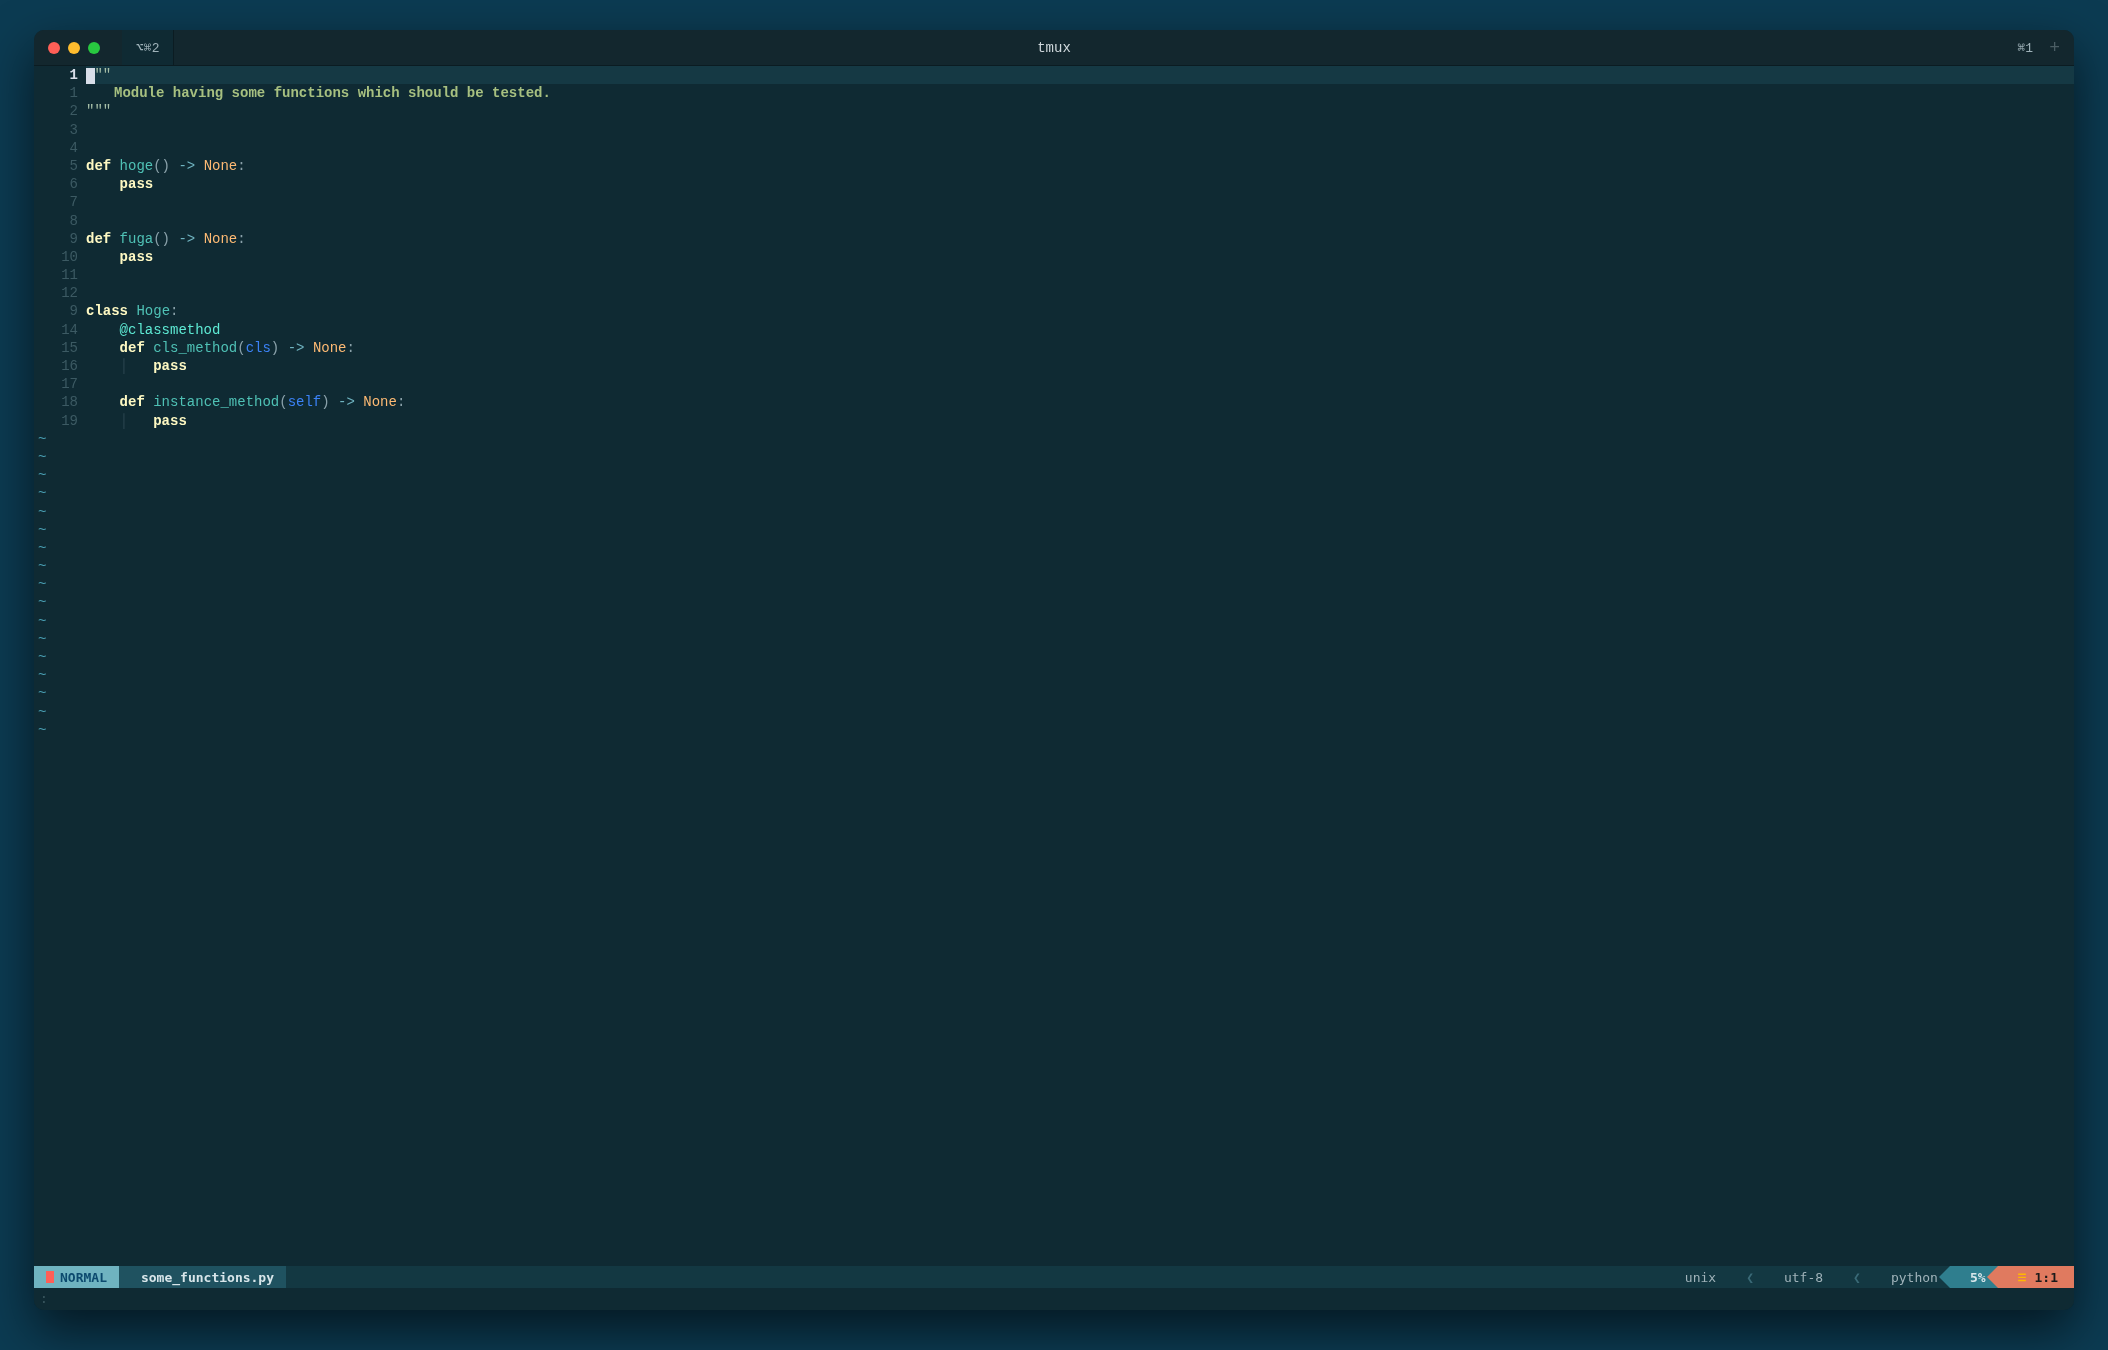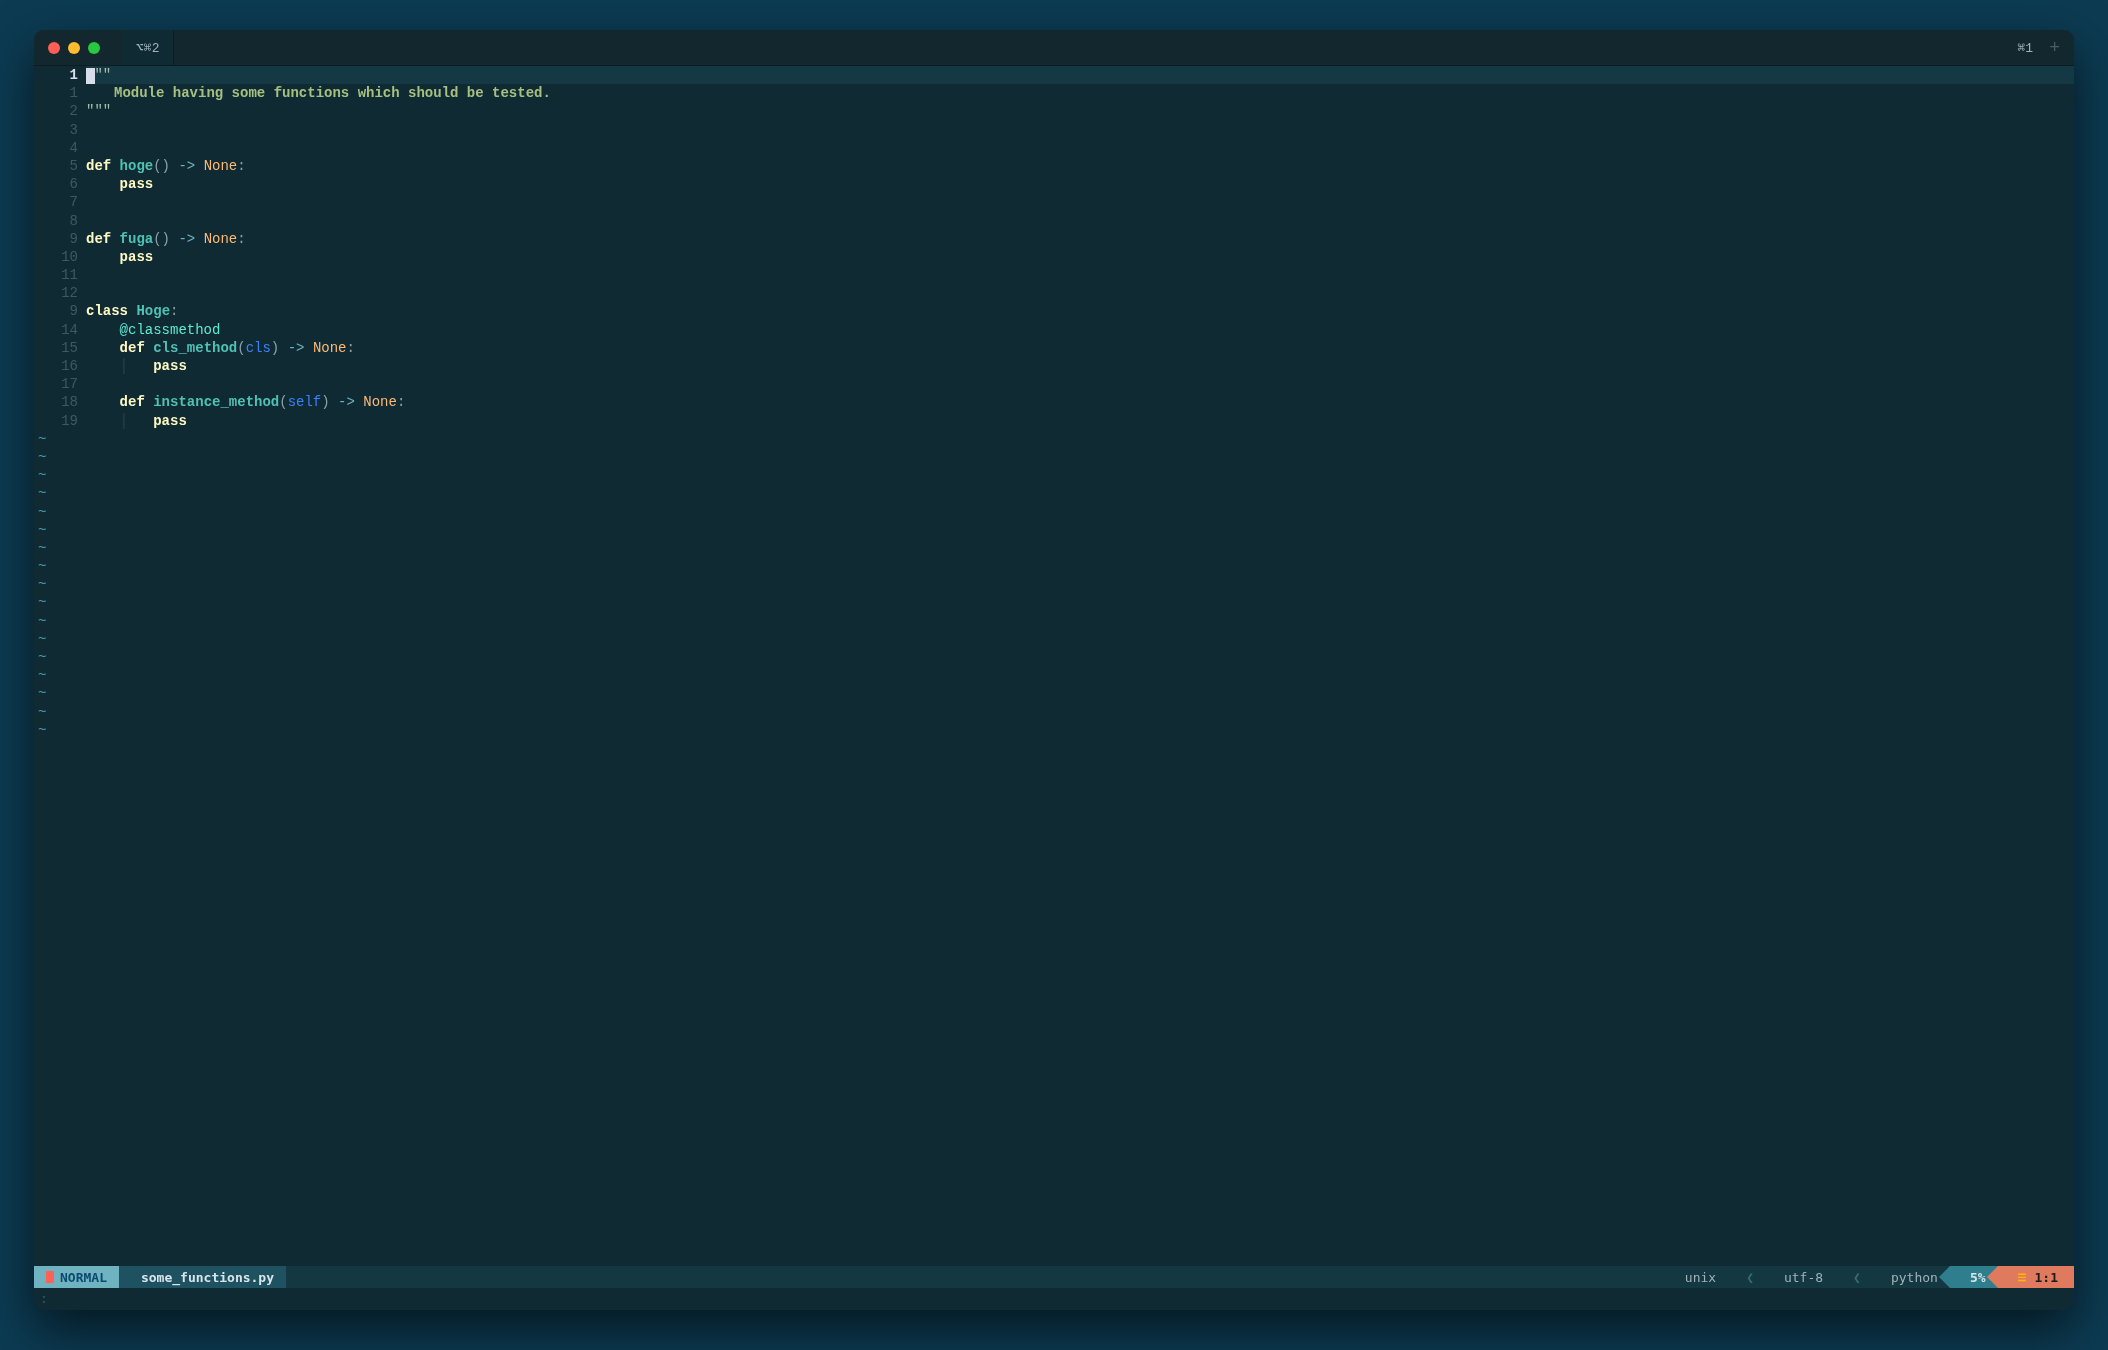--- a/index.html
+++ b/index.html
@@ -111,21 +111,21 @@
     height: 16px;
     background: #d8dee9;
     vertical-align: text-bottom;
     margin-right: -9px;
     position: relative;
     top: 1px;
   }
 
   
   .kw      { color: #fef9c3; font-weight: bold; }   
-  .fn      { color: #4fc1b5; font-weight: bold; }                      
+  .fn      { color: #4fc1b5; }                      
   .deco    { color: #5eead4; }                      
   .type    { color: #fdba74; }                      
   .punct   { color: #8aa1aa; }                       
   .arrow   { color: #6fb3c0; }
   .doc     { color: #a7bfa8; }                      
   .docbody { color: #a7c080; font-weight: bold; margin-left: 28px; }  
   .param   { color: #3b82f6; }
   .indent-guide { color: #2c4650; }
   .tilde { height: 18.2px; color:#49a0b4; }
 
@@ -246,20 +246,21 @@
 
 <div class="window">
 
   <div class="titlebar">
     <div class="traffic-lights">
       <div class="tl red"></div>
       <div class="tl yellow"></div>
       <div class="tl green"></div>
     </div>
     <div class="tab">⌥⌘2</div>
+    <div class="title">tmux</div>
     <div class="titlebar-right">
       <span>⌘1</span>
       <span class="add-tab">+</span>
     </div>
   </div>
 
   <div class="editor">
     <div class="gutter" id="gutter">
         <div class="ln current">1</div>
         <div class="ln">1</div>

